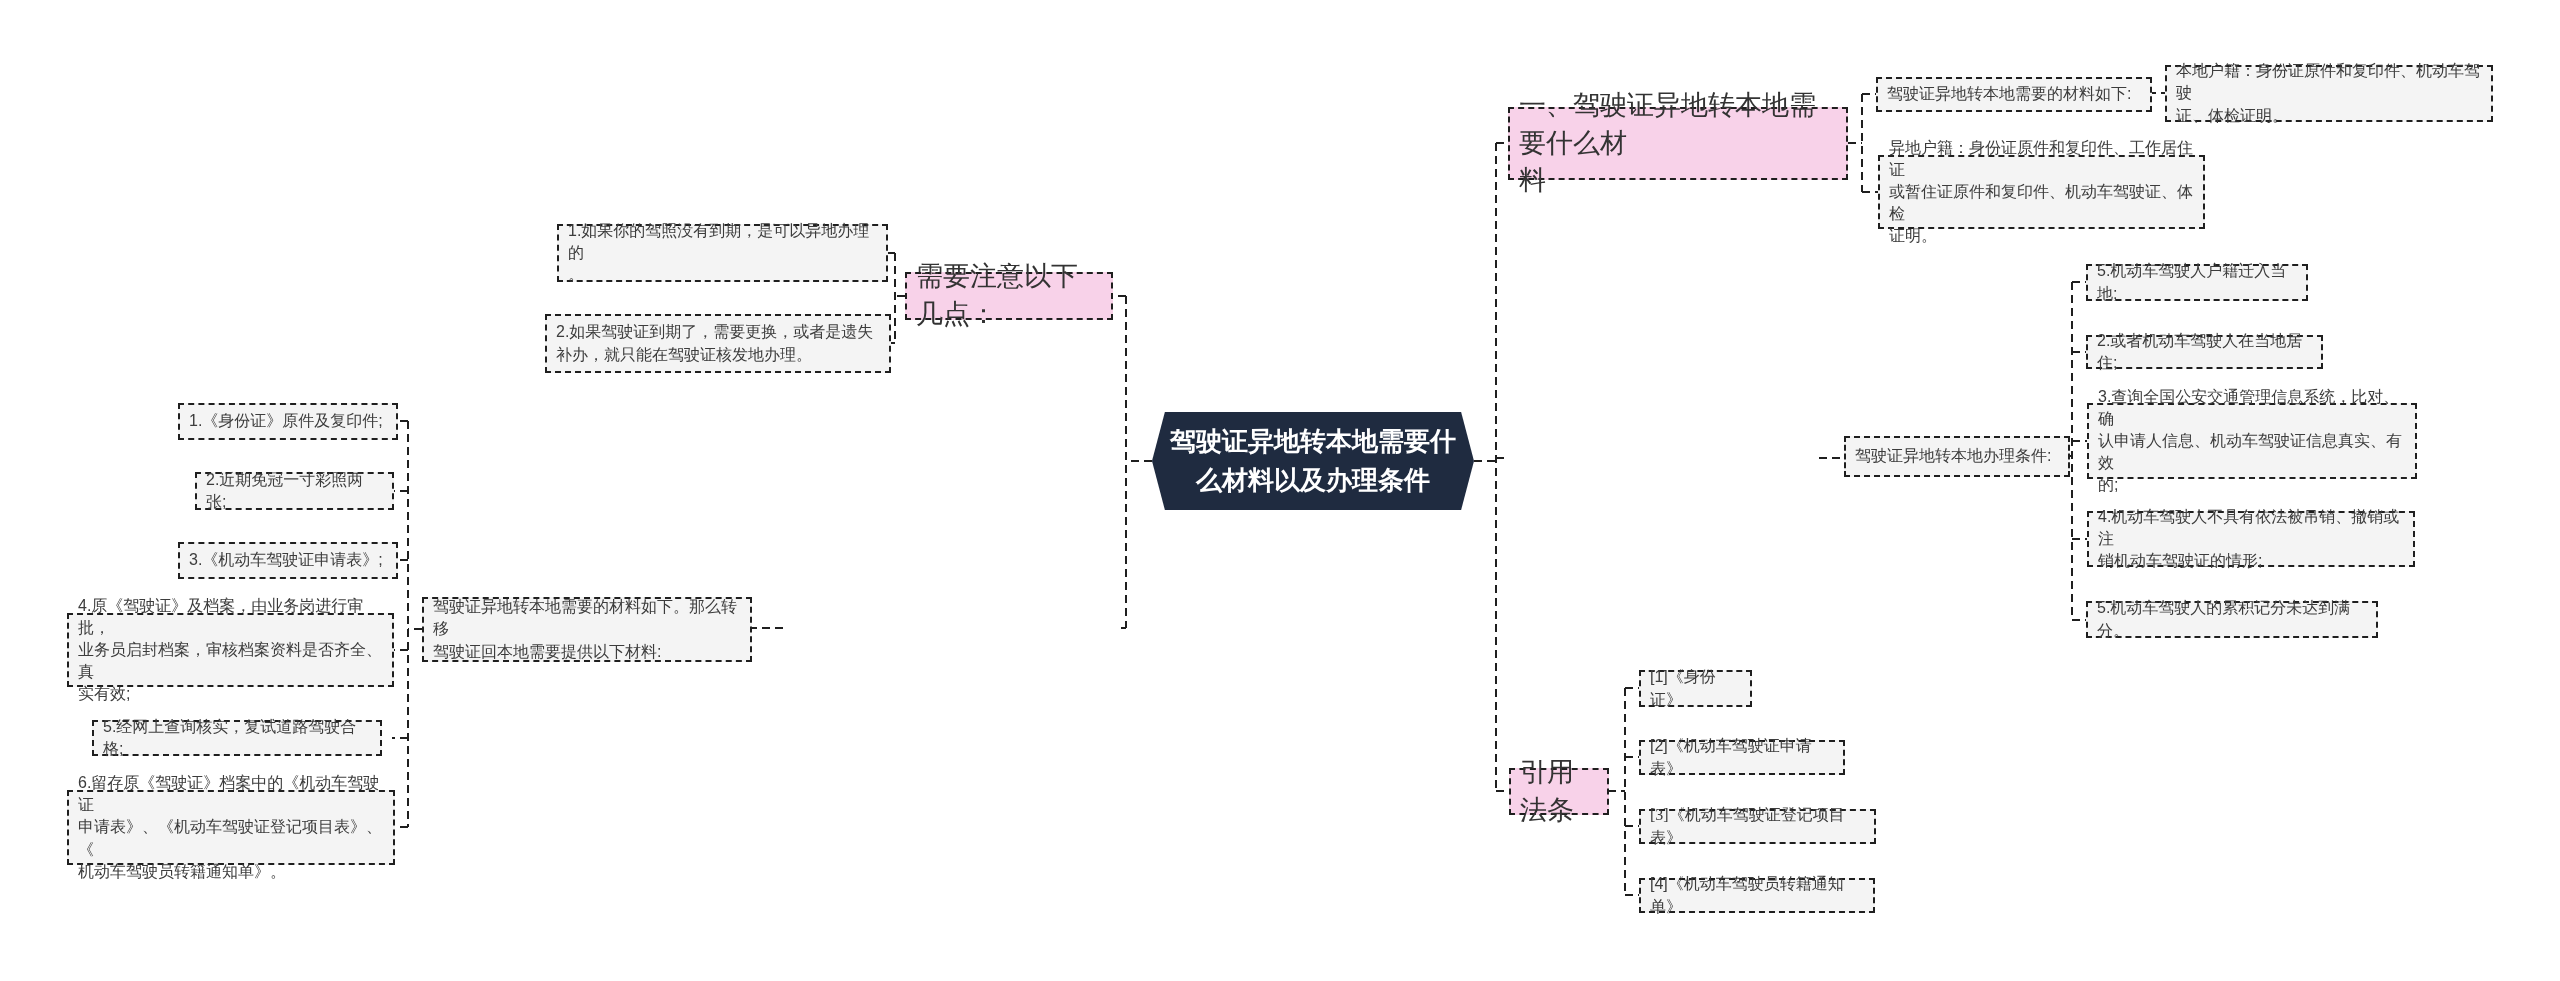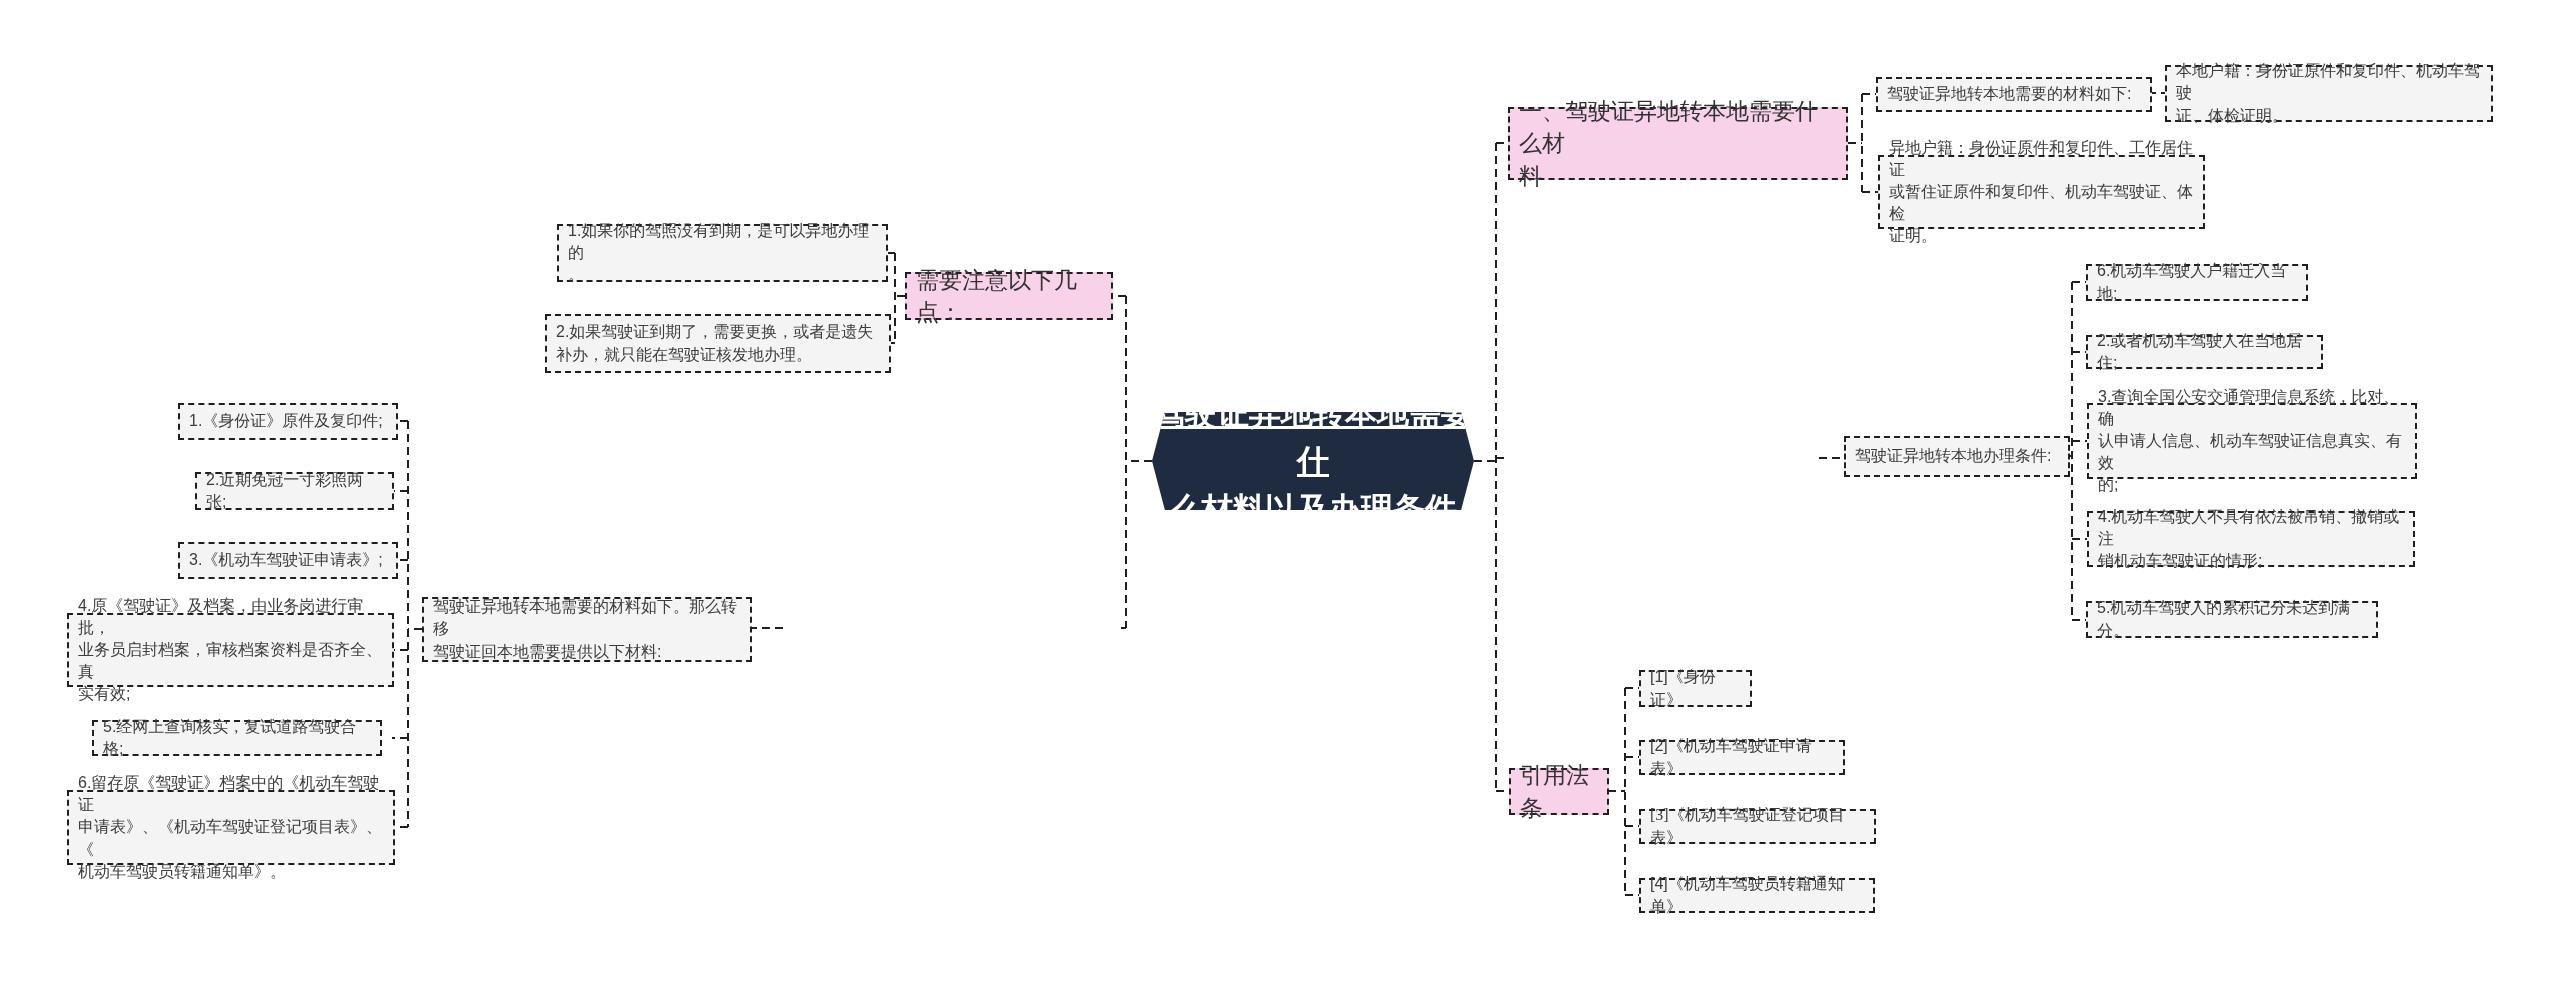--- a/index.html
+++ b/index.html
@@ -6,24 +6,24 @@
     --canvas:#ffffff; --center:#1f2b40; --centerText:#ffffff;
     --pink:#f8d2e9; --leaf:#f4f4f4; --line:#1f1f1f; --text:#3c3c3c;
   }
   html,body{margin:0;padding:0;background:var(--canvas);}
   #canvas{position:relative;width:2560px;height:981px;background:var(--canvas);
           font-family:"Liberation Sans","DejaVu Sans",sans-serif;overflow:hidden;}
   #wires{position:absolute;left:0;top:0;width:2560px;height:981px;}
   .node{position:absolute;box-sizing:border-box;border:2px dashed var(--line);
         display:flex;align-items:center;white-space:pre-line;}
   .leaf{background:var(--leaf);color:var(--text);font-size:16px;line-height:1.38;padding:2px 9px;}
-  .pink{background:var(--pink);color:#333;font-size:23px;line-height:1.4;padding:2px 9px;}
-  .center-node{background:var(--center);color:var(--centerText);font-size:32px;font-weight:bold;
+  .pink{background:var(--pink);color:#333;font-size:27px;line-height:1.4;padding:2px 9px;}
+  .center-node{background:var(--center);color:var(--centerText);font-size:26px;font-weight:bold;
         line-height:1.5;border:none;justify-content:center;text-align:center;
-        clip-path:polygon(4% 0,96% 0,100% 50%,96% 100%,4% 100%,0 50%);text-decoration:underline;}
+        clip-path:polygon(4% 0,96% 0,100% 50%,96% 100%,4% 100%,0 50%);}
 </style>
 <title>驾驶证异地转本地需要什么材料以及办理条件</title></head>
 <body>
 
 <div id="canvas">
 
   <svg id="wires" viewBox="0 0 2560 981">
     <path d="M1152 461 L1126 461 M1126 296 L1126 628 M1126 296 L1112 296
          M905 296 L895 296 M895 253 L895 343 M895 253 L887 253 M895 343 L891 343
          M1126 628 L1121 628 M783 628 L752 628 M422 629 L408 629
@@ -65,21 +65,21 @@
   <div class="node pink" style="left:1508px;top:107px;width:340px;height:73px;">一、驾驶证异地转本地需要什么材
 料</div>
   <div class="node leaf" style="left:1876px;top:77px;width:276px;height:35px;">驾驶证异地转本地需要的材料如下:</div>
   <div class="node leaf" style="left:2165px;top:65px;width:328px;height:57px;">本地户籍：身份证原件和复印件、机动车驾驶
 证、体检证明。</div>
   <div class="node leaf" style="left:1878px;top:155px;width:327px;height:74px;">异地户籍：身份证原件和复印件、工作居住证
 或暂住证原件和复印件、机动车驾驶证、体检
 证明。</div>
 
   <div class="node leaf" style="left:1844px;top:436px;width:226px;height:41px;">驾驶证异地转本地办理条件:</div>
-  <div class="node leaf" style="left:2086px;top:264px;width:222px;height:37px;">6.机动车驾驶人户籍迁入当地;</div>
+  <div class="node leaf" style="left:2086px;top:264px;width:222px;height:37px;">5.机动车驾驶人户籍迁入当地;</div>
   <div class="node leaf" style="left:2086px;top:335px;width:237px;height:34px;">2.或者机动车驾驶人在当地居住;</div>
   <div class="node leaf" style="left:2087px;top:403px;width:330px;height:76px;">3.查询全国公安交通管理信息系统，比对、确
 认申请人信息、机动车驾驶证信息真实、有效
 的;</div>
   <div class="node leaf" style="left:2087px;top:511px;width:328px;height:56px;">4.机动车驾驶人不具有依法被吊销、撤销或注
 销机动车驾驶证的情形;</div>
   <div class="node leaf" style="left:2086px;top:601px;width:292px;height:37px;">5.机动车驾驶人的累积记分未达到满分。</div>
 
   <div class="node pink" style="left:1509px;top:768px;width:100px;height:47px;">引用法条</div>
   <div class="node leaf" style="left:1639px;top:670px;width:113px;height:37px;">[1]《身份证》</div>

